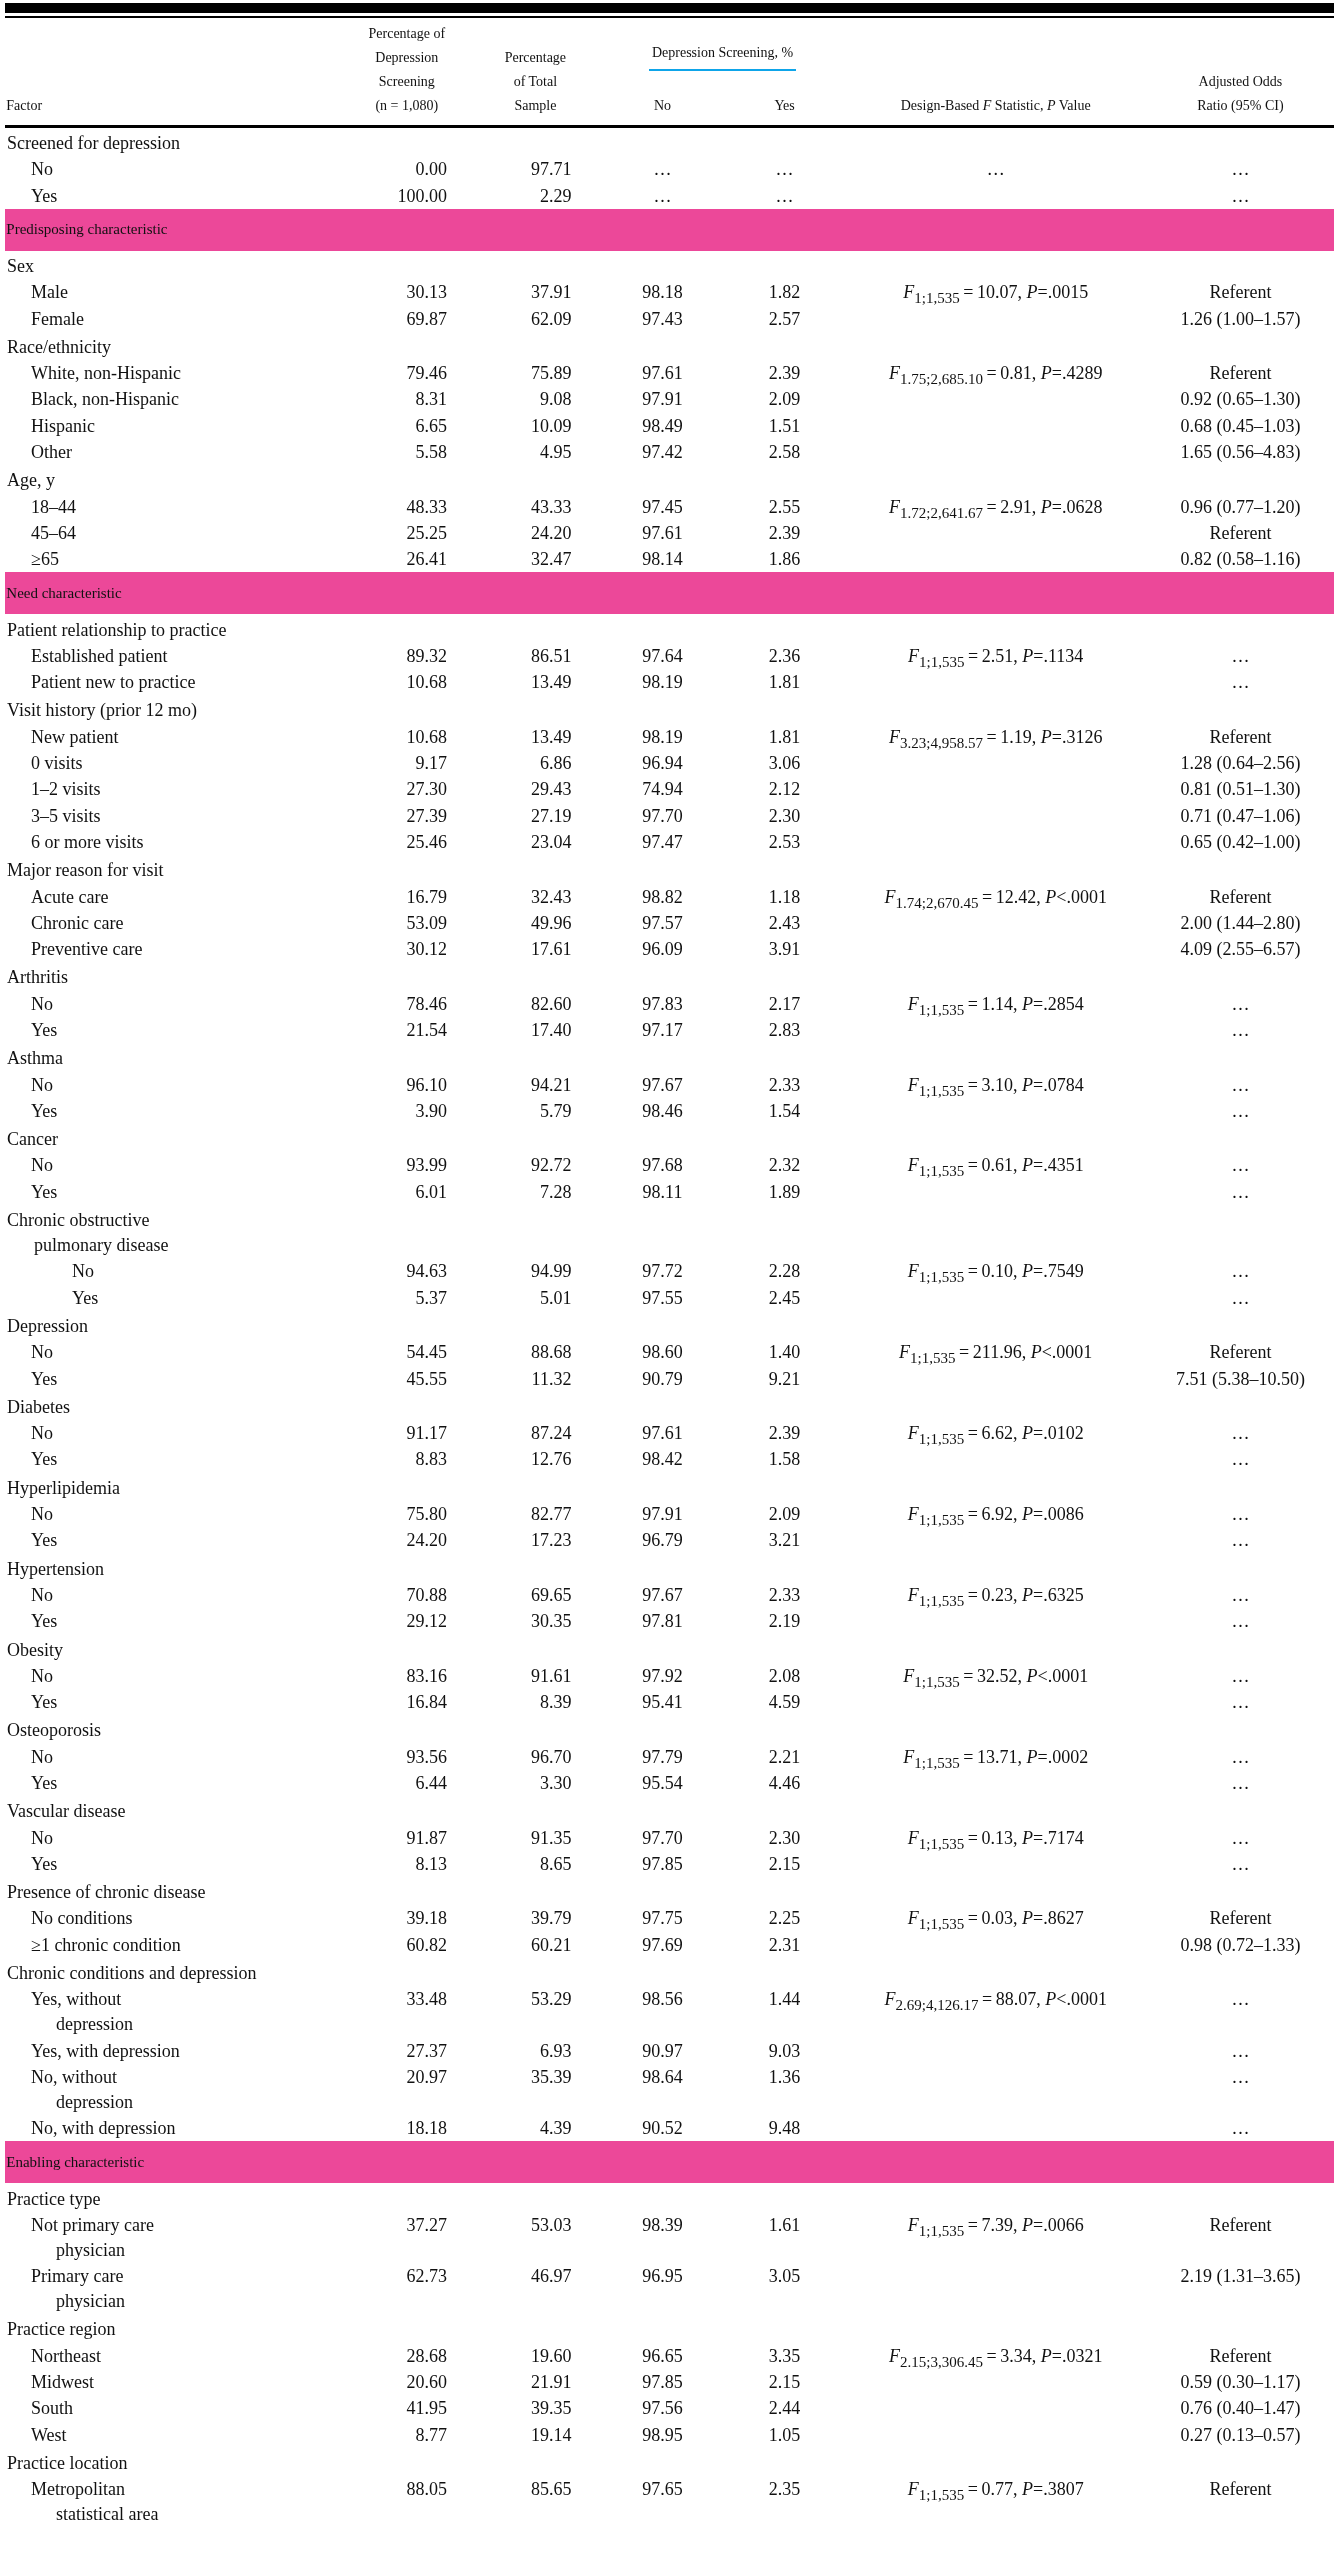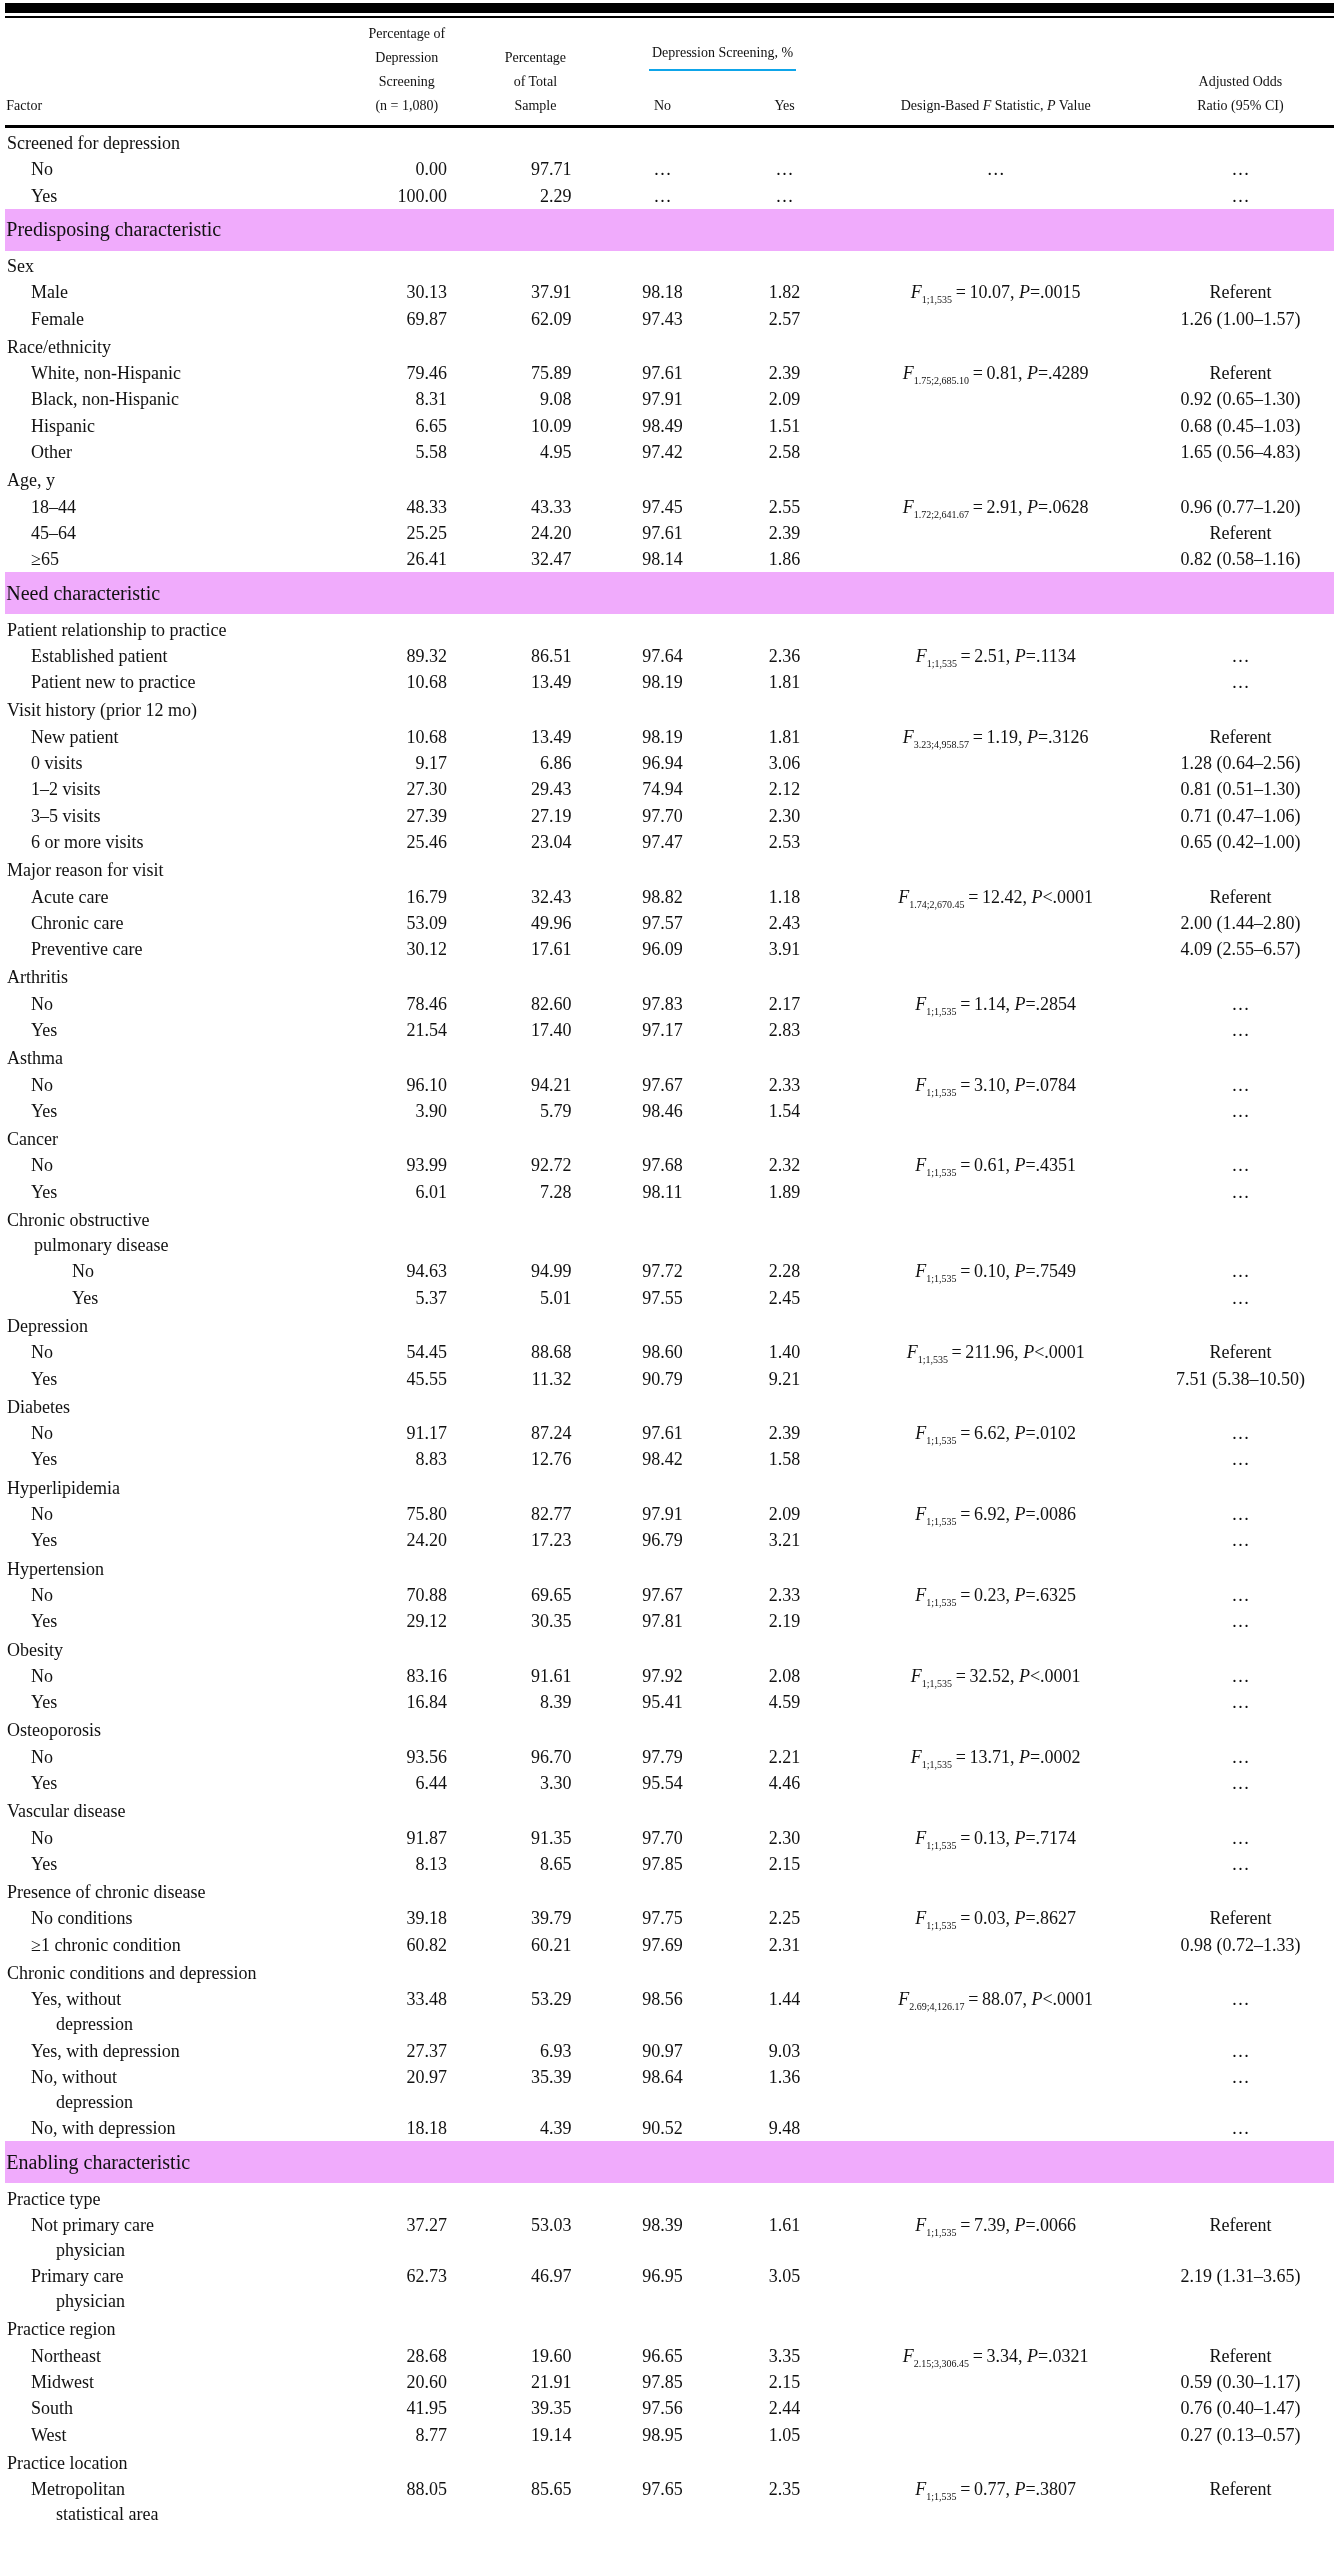--- a/index.html
+++ b/index.html
@@ -31,30 +31,30 @@
   }
   thead{border-bottom:3.3px solid #000;}
   th.h-factor{text-align:left;padding-left:1.3px;margin-top:21px;}
   th.h-f{white-space:nowrap;}
   .grp-underline{display:inline-block;border-bottom:2px solid #0ea5e9;padding:0 2.6px 3.9px 2.6px;}
   tbody td{
     font-size:18px;line-height:25px;vertical-align:top;
     padding:0;
   }
   tr.sec td{
-    background:#f0abfc;padding:8.5px 1.3px;font-size:20px;
+    background:#ec4899;padding:8.5px 1.3px;font-size:15px;
   }
   td.lbl-cat{padding-left:29px;text-indent:-27px;padding-top:3.3px;}
   td.lbl{padding-left:51px;text-indent:-25px;padding-top:1.3px;}
   td.lbl.ind2{padding-left:92px;}
   td.c-p1{text-align:right;padding-right:23.4px;padding-top:1.3px;}
   td.c-p2{text-align:right;padding-right:29px;padding-top:1.3px;}
   td.c-no,td.c-yes{text-align:center;padding-top:1.3px;}
   td.c-f{text-align:center;white-space:nowrap;padding-top:1.3px;}
-  td.c-f sub{font-size:10px;line-height:0;}
+  td.c-f sub{font-size:15px;line-height:0;}
   td.c-or{text-align:center;padding-top:1.3px;}
 </style>
 </head>
 <body>
 
 <div class="page">
   <div class="topbar"></div>
 
 
   <div class="dblrule"></div>

